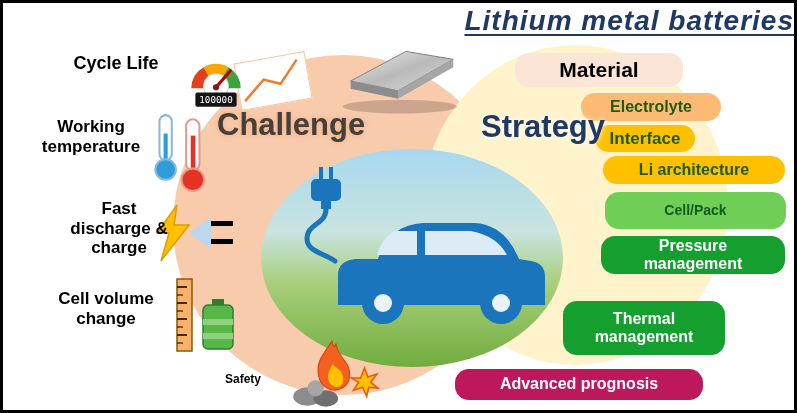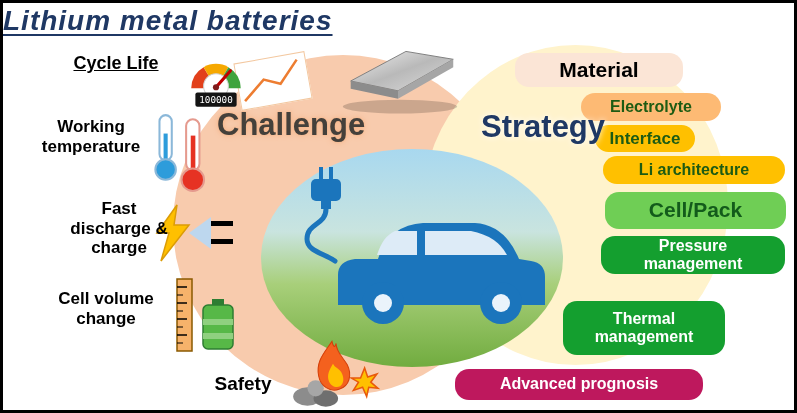--- a/index.html
+++ b/index.html
@@ -6,21 +6,21 @@
   #figure {
     position:relative; width:797px; height:413px;
     border:3px solid #000; box-sizing:border-box;
     background:#fff; overflow:hidden;
     font-family:"Liberation Sans", sans-serif;
   }
   .abs { position:absolute; }
 
   
   .title {
-    left:0; right:0; top:2px; text-align:left;
+    left:0; right:0; top:2px; text-align:right;
     font-size:28px; font-weight:bold; font-style:italic;
     color:#1F3864; text-decoration:underline; text-underline-offset:4px;
     letter-spacing:1px; z-index:6;
   }
 
   
   .challenge-circle { left:170px; top:52px; width:340px; height:340px;
     border-radius:50%; background:#F8CBAD; z-index:1; }
   .strategy-circle { left:420px; top:42px; width:305px; height:320px;
     border-radius:50%; background:#FFF3CC; z-index:1; }
@@ -30,46 +30,46 @@
 
   
   .challenge-heading { left:214px; top:104px; font-size:31px; font-weight:800;
     color:#44403B; z-index:5; text-shadow:0 0 6px #F4B183, 0 0 2px #F4B183; }
   .strategy-heading { left:438px; top:106px; font-size:31px; font-weight:800;
     color:#1F3864; z-index:5; text-shadow:0 0 6px rgba(255,255,255,.95);margin-left:40px; }
 
   
   .c-label { font-weight:bold; color:#000; text-align:center;
     white-space:pre-line; font-size:17px; line-height:1.15; z-index:5; }
-  .cycle-life-label   { left:58px;  top:50px;  width:110px; font-size:18px;text-decoration:underline; }
+  .cycle-life-label   { left:58px;  top:50px;  width:110px; font-size:18px; }
   .working-temp-label { left:26px;  top:114px; width:124px; }
   .fast-label         { left:62px;  top:196px; width:108px; }
   .cellvol-label      { left:44px;  top:286px; width:118px; }
-  .safety-label       { left:200px; top:370px; width:80px; font-size:19px; }
+  .safety-label       { left:200px; top:370px; width:80px; font-size:12px; }
 
   
   .gauge-svg  { left:180px; top:46px;  width:66px; height:60px; z-index:4; }
   .sheet      { left:234px; top:54px;  width:70px; height:46px; z-index:3;
     background:#fff; border:1px solid #F3C8A0; transform:rotate(-10deg); }
   .pouch-svg  { left:328px; top:40px;  width:138px; height:74px; z-index:4; }
   .thermo-svg { left:146px; top:108px; width:64px; height:82px; z-index:4; }
   .bolt-svg   { left:150px; top:200px; width:84px; height:60px; z-index:4; }
   .ruler-svg  { left:166px; top:274px; width:78px; height:78px; z-index:4; }
   .safety-svg { left:282px; top:336px; width:98px; height:68px; z-index:4; }
   .car-svg    { left:280px; top:160px; width:274px; height:170px; z-index:3; }
 
   
   .sbox { position:absolute; display:flex; align-items:center; justify-content:center;
     text-align:center; font-weight:bold; border-radius:14px; z-index:4;
     white-space:pre-line; line-height:1.15; }
   .material-box       { left:512px; top:50px;  width:168px; height:34px; background:#FBE5D6; color:#000;    font-size:21px; }
   .box-electrolyte    { left:578px; top:90px;  width:140px; height:28px; background:#fdba74; color:#1D5B13; font-size:16px; }
   .box-interface      { left:592px; top:122px; width:100px; height:27px; background:#FFC000; color:#1D5B13; font-size:17px; }
   .box-li-architecture{ left:600px; top:153px; width:182px; height:28px; background:#FFC000; color:#1D5B13; font-size:16px; }
-  .box-cell-pack      { left:602px; top:189px; width:181px; height:37px; background:#6FCE55; color:#135B1B; font-size:21px; }
+  .box-cell-pack      { left:602px; top:189px; width:181px; height:37px; background:#6FCE55; color:#135B1B; font-size:14px; }
   .box-pressure       { left:598px; top:233px; width:184px; height:38px; background:#149F2F; color:#fff;    font-size:16px; }
   .box-thermal        { left:560px; top:298px; width:162px; height:54px; background:#149F2F; color:#fff;    font-size:16px; }
   .box-advanced       { left:452px; top:366px; width:248px; height:31px; background:#be185d; color:#fff;    font-size:16px; }
 </style>
 </head>
 <body>
 
 <div id="figure">
 
   <div class="abs title">Lithium metal batteries</div>

